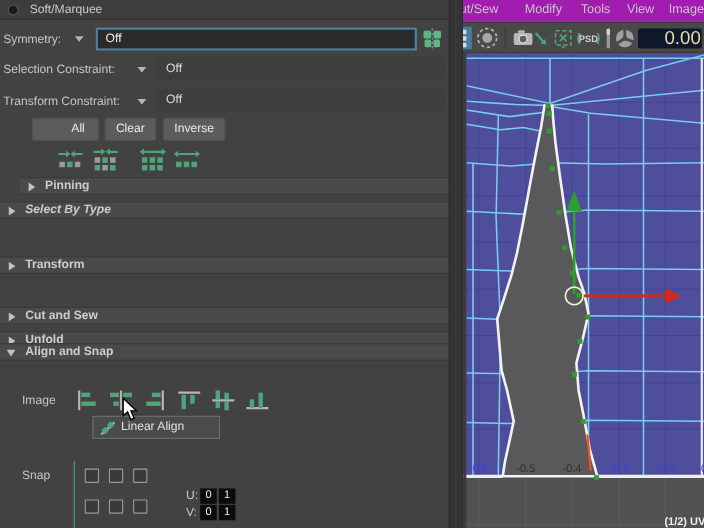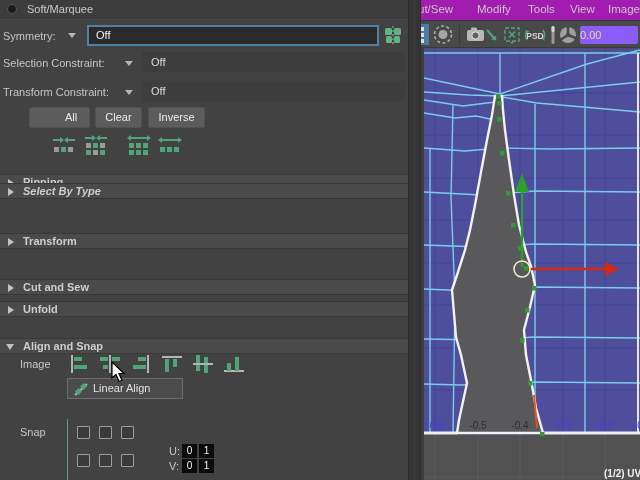--- a/index.html
+++ b/index.html
@@ -24,41 +24,41 @@
   .btn { position:absolute; height:21px; background:#5c5c5c; border:1px solid #515151; border-radius:2px; color:#ececec; text-align:center; line-height:19px; }
 
   .icon-btn { position:absolute; width:28px; height:24px; }
 
   .section-hdr { position:absolute; left:0; width:408px; height:16px; background:#4a4a4a; border-top:1px solid #383838; border-bottom:1px solid #383838; }
   .section-hdr .tri-right, .section-hdr .tri-down { position:absolute; left:8px; top:4px; }
   .section-hdr .sec-label { position:absolute; left:23px; top:1px; color:#cdcdcd; font-weight:600; }
 
   .align-btn { position:absolute; width:26px; height:24px; top:352px; }
 
-  #tooltip { position:absolute; left:67px; top:378px; width:116px; height:21px; background:#4b4b4b; border:1px solid #6c6c6c; }
+  #tooltip { position:absolute; left:84px; top:378px; width:116px; height:21px; background:#4b4b4b; border:1px solid #6c6c6c; }
   #tooltip .tip-text { position:absolute; left:25px; top:3px; color:#e2e2e2; }
 
   .checkbox { position:absolute; width:13px; height:13px; background:#3a3a3a; border:1px solid #9d9d9d; border-radius:1px; }
   .valbox { position:absolute; width:15px; height:14px; background:#0b0b0b; color:#f2f2f2; font-size:10px; text-align:center; line-height:14px; }
   #snap-divider { position:absolute; left:67px; top:419px; width:1px; height:61px; background:#4fa579; }
 
   #cursor { position:absolute; left:110px; top:361px; width:16px; height:22px; z-index:60; }
 
   
   #panel-splitter { position:absolute; left:408px; top:0; width:13px; height:480px; background:#343434; border-left:1px solid #2c2c2c; border-right:1px solid #2c2c2c; }
   #panel-splitter .inner { position:absolute; left:5px; top:0; width:1px; height:480px; background:#3e3e3e; }
 
   
   #right-panel { position:absolute; left:421px; top:0; width:219px; height:480px; background:#494949; overflow:hidden; }
   #menubar { position:absolute; left:0; top:0; width:219px; height:20px; background:#a21caf; }
   .menu-item { position:absolute; top:3px; color:#c6c6c6; font-size:11.5px; white-space:nowrap; }
   #uv-toolbar { position:absolute; left:0; top:20px; width:219px; height:28px; background:#494949; border-top:1px solid #3a3a3a; border-bottom:1px solid #3a3a3a; }
   .tb-icon { position:absolute; }
   .tb-sep { position:absolute; left:38px; top:4px; width:1px; height:20px; background:#3a3a3a; }
-  #tb-value-field { position:absolute; left:159px; top:5px; width:58px; height:18px; background:#8b5cf6; border-radius:2px; color:#e9d9a6; line-height:18px; padding-left:0; font-size:11px; }
+  #tb-value-field { position:absolute; left:159px; top:5px; width:58px; height:18px; background:#0f172a; border-radius:2px; color:#e9d9a6; line-height:18px; padding-left:24px; font-size:17px; }
   #viewport { position:absolute; left:0; top:48px; width:219px; height:432px; }
 </style>
 </head>
 <body>
 
 <div id="app">
 
   <div id="left-panel">
 
     <div class="title-row">
@@ -123,41 +123,41 @@
     </svg>
     <svg class="icon-btn" style="left:156px; top:133px;" viewBox="0 0 28 24">
       <line x1="6" y1="7" x2="22" y2="7" stroke="#4fa579" stroke-width="2"></line>
       <polygon points="6,4 6,10 2,7" fill="#4fa579"></polygon>
         <polygon points="22,4 22,10 26,7" fill="#4fa579"></polygon>
       <rect x="4" y="14" width="5" height="5" fill="#4fa579"></rect>
         <rect x="11" y="14" width="5" height="5" fill="#4fa579"></rect>
         <rect x="18" y="14" width="5" height="5" fill="#4fa579"></rect>
     </svg>
 
-    <div class="section-hdr" style="top:174px;">
+    <div class="section-hdr" style="top:161px;margin-left:18px;">
       <div class="tri-right"></div>
       <div class="sec-label">Pinning</div>
     </div>
     <div class="section-hdr" style="top:183px;font-style:italic;">
       <div class="tri-right"></div>
       <div class="sec-label">Select By Type</div>
     </div>
     <div class="section-hdr" style="top:233px;">
       <div class="tri-right"></div>
       <div class="sec-label">Transform</div>
     </div>
     <div class="section-hdr" style="top:279px;">
       <div class="tri-right"></div>
       <div class="sec-label">Cut and Sew</div>
     </div>
     <div class="section-hdr" style="top:301px;padding-left:12px;">
       <div class="tri-right"></div>
       <div class="sec-label">Unfold</div>
     </div>
-    <div class="section-hdr" style="top:338px;">
+    <div class="section-hdr" style="top:312px;">
       <div class="tri-down" style="position:absolute; left:6px; top:5px;"></div>
       <div class="sec-label">Align and Snap</div>
     </div>
 
     <div class="lbl" style="left:20px; top:358px;">Image</div>
     <svg class="align-btn" style="left:66px;" viewBox="0 0 26 24">
       <line x1="6" y1="3" x2="6" y2="21" stroke="#b5b5b5" stroke-width="2"></line>
       <rect x="8" y="5" width="8" height="4" fill="#4fa579"></rect>
         <rect x="8" y="13" width="13" height="4" fill="#4fa579"></rect>
     </svg>

